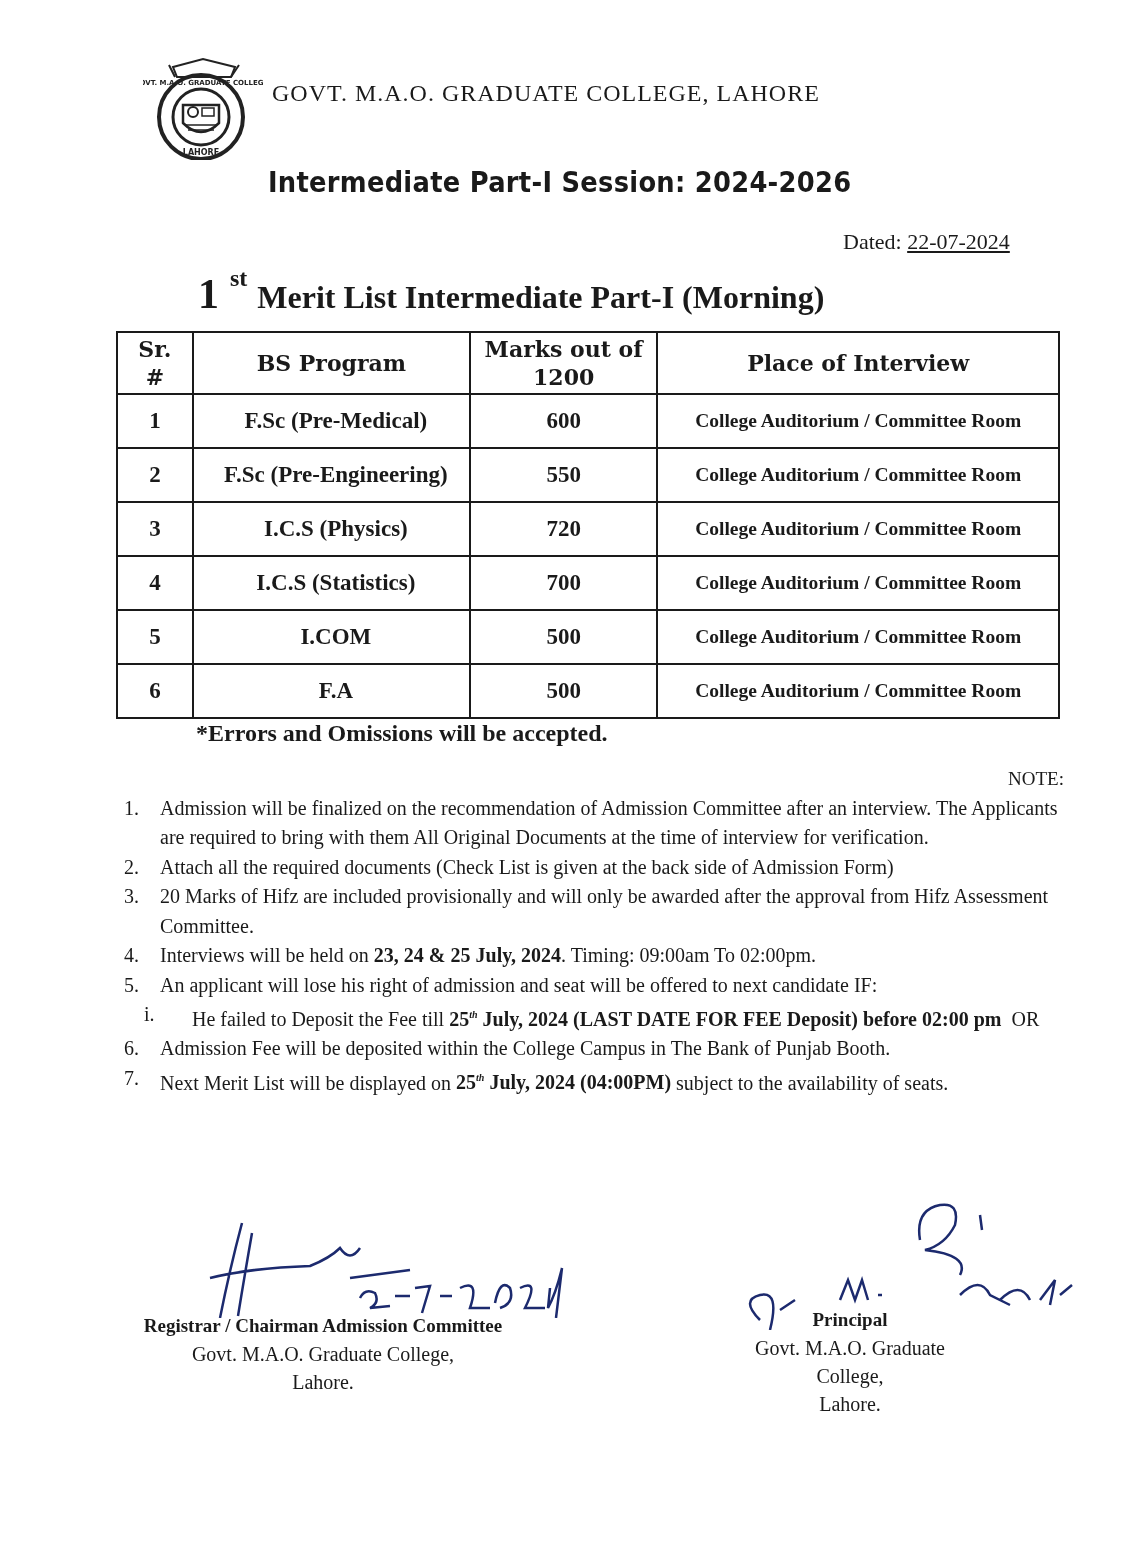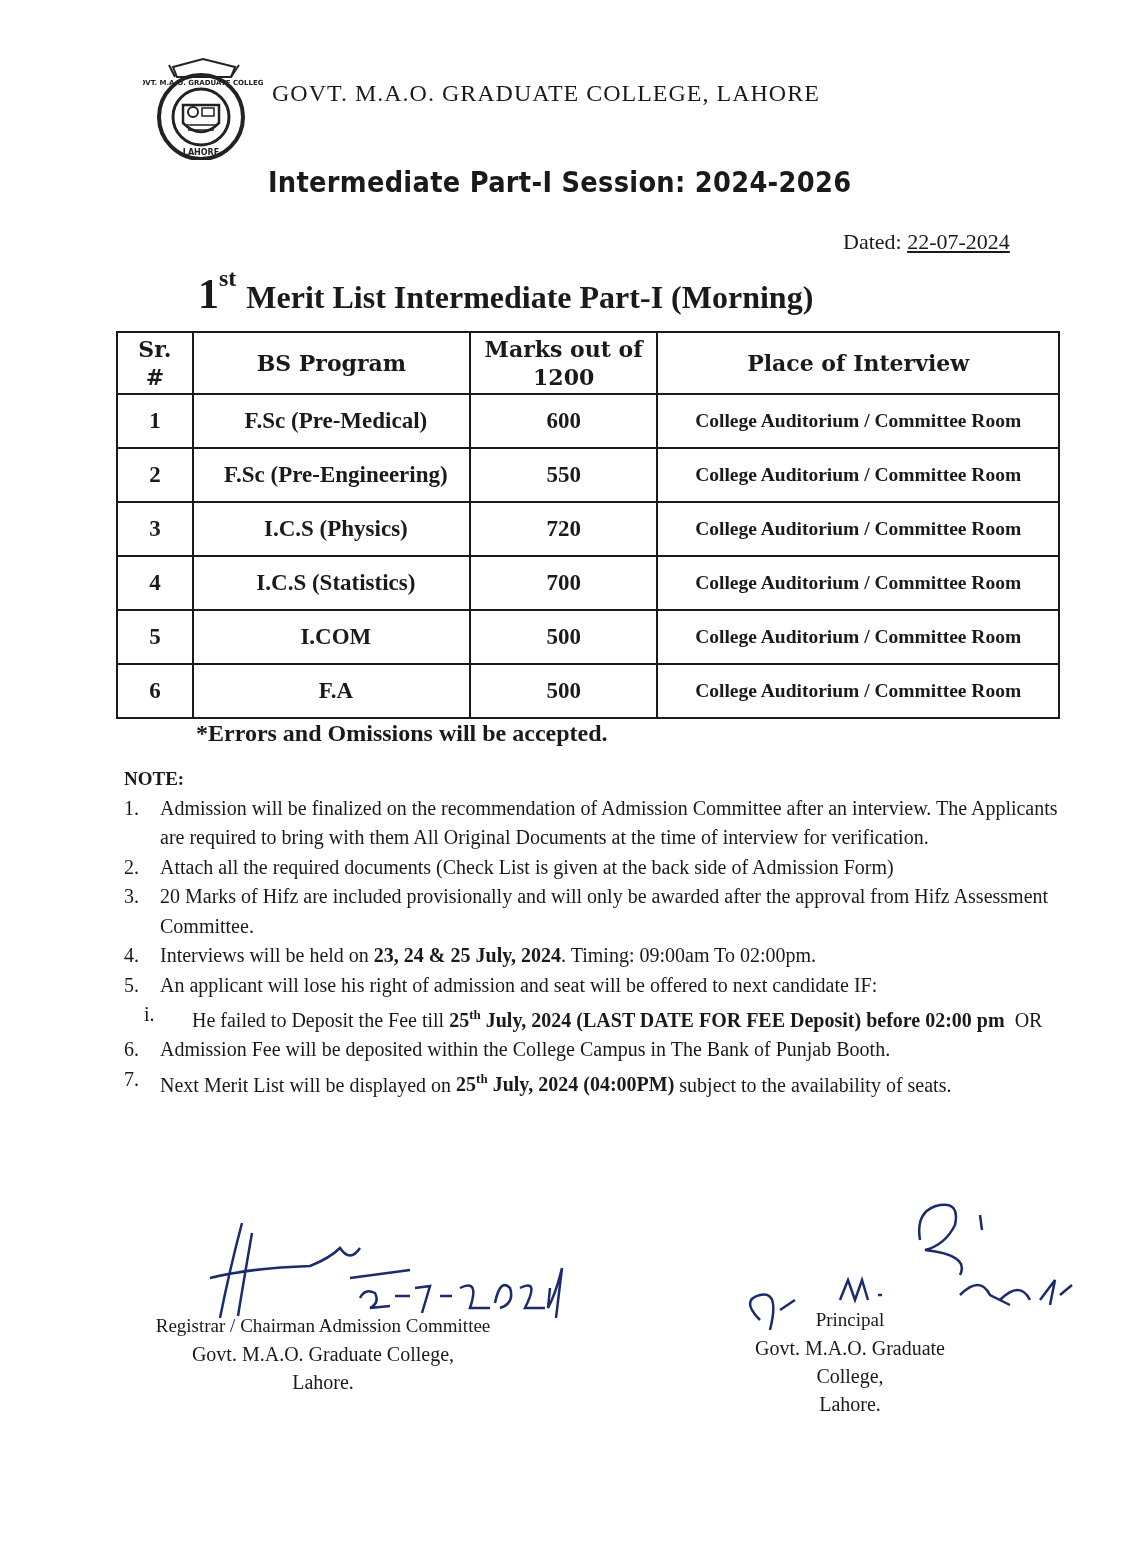--- a/index.html
+++ b/index.html
@@ -17,21 +17,21 @@
   }
   .session {
     left: 268px; top: 166px; font-size: 28px; font-weight: bold;
     font-family: "DejaVu Sans", sans-serif; letter-spacing: 0.3px; white-space: nowrap;
     transform: scaleX(0.92); transform-origin: left;
   }
   .dated { left: 843px; top: 229px; font-size: 22px; font-weight: normal; white-space: nowrap; }
   .dated .val { text-decoration: underline; }
   .merit-title { left: 198px; top: 265px; white-space: nowrap; font-weight: bold; }
   .merit-title .num { font-size: 42px; }
-  .merit-title .sup { font-size: 24px; vertical-align: 22px; margin-left: 0; }
+  .merit-title .sup { font-size: 24px; vertical-align: 22px; margin-left: 11px; }
   .merit-title .text { font-size: 32px; margin-left: 10px; }
 
   
   table.merit {
     position: absolute; left: 116px; top: 331px; width: 944px;
     border-collapse: collapse;
     padding-left: 41px;
   }
   table.merit th, table.merit td {
     border: 2px solid #1a1a1a; text-align: center; vertical-align: middle;
@@ -42,37 +42,37 @@
   }
   table.merit td { height: 50px; font-size: 23px; font-weight: bold; }
   table.merit td.prog { text-align: center; padding-left: 10px; }
   table.merit td.place { font-size: 19.5px; white-space: nowrap; border-radius: 19px; }
   .errata { left: 196px; top: 720px; font-size: 24px; font-weight: bold; white-space: nowrap; }
 
   
   .notes {
     left: 124px; top: 764px; width: 940px; font-size: 20px; line-height: 29.5px;
   }
-  .note-heading { font-weight: bold; font-size: 19px; }
+  .note-heading { font-weight: normal; font-size: 19px; text-align: right; }
   .note-item { display: flex; }
   .note-item .n { width: 36px; flex: none; }
   .note-item .t { flex: 1; }
   .sub-item { display: flex; padding-left: 8px; }
   .sub-item .n { width: 60px; flex: none; text-align: left; padding-left: 12px; box-sizing: border-box; }
   .sub-item .t { flex: 1; }
   b { font-weight: bold; }
-  sup { font-size: 13px; }
+  sup { font-size: 10px; font-style: italic; }
 
   
   .sig1 { left: 190px; top: 1218px; width: 380px; height: 100px; }
   .sig2 { left: 720px; top: 1200px; width: 360px; height: 130px; }
   .sign-block { text-align: center; font-size: 20px; line-height: 28px; }
   .left-sign { left: 118px; top: 1312px; width: 410px; }
   .right-sign { left: 720px; top: 1306px; width: 260px; }
-  .left-sign .role, .right-sign .role { font-weight: normal; font-size: 19px; }
+  .left-sign .role, .right-sign .role { font-weight: bold; font-size: 19px; }
 </style>
 </head>
 <body>
 
 <div class="abs logo">
   <svg width="120" height="105" viewBox="0 0 120 105">
     <path d="M30 12 L60 4 L92 12 L88 22 L34 22 Z" fill="none" stroke="#222" stroke-width="2"></path>
     <path d="M26 10 L32 22 M96 10 L88 22" stroke="#222" stroke-width="2"></path>
     <circle cx="58" cy="62" r="42" fill="none" stroke="#222" stroke-width="4"></circle>
     <circle cx="58" cy="62" r="28" fill="none" stroke="#222" stroke-width="3"></circle>

